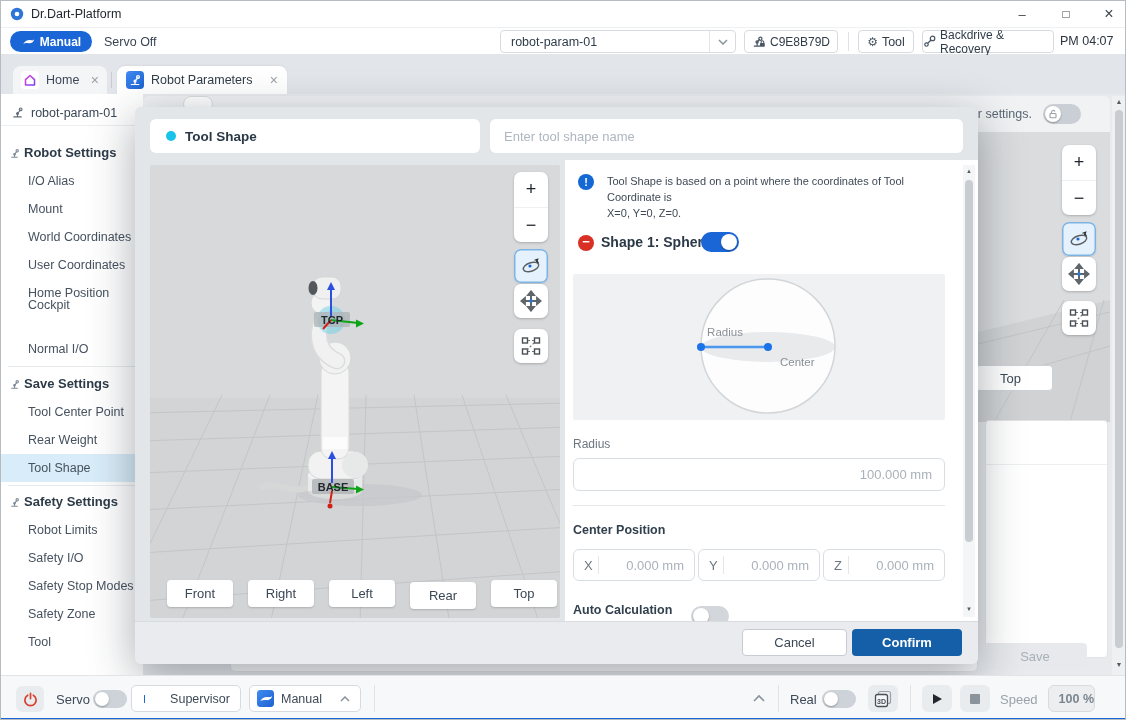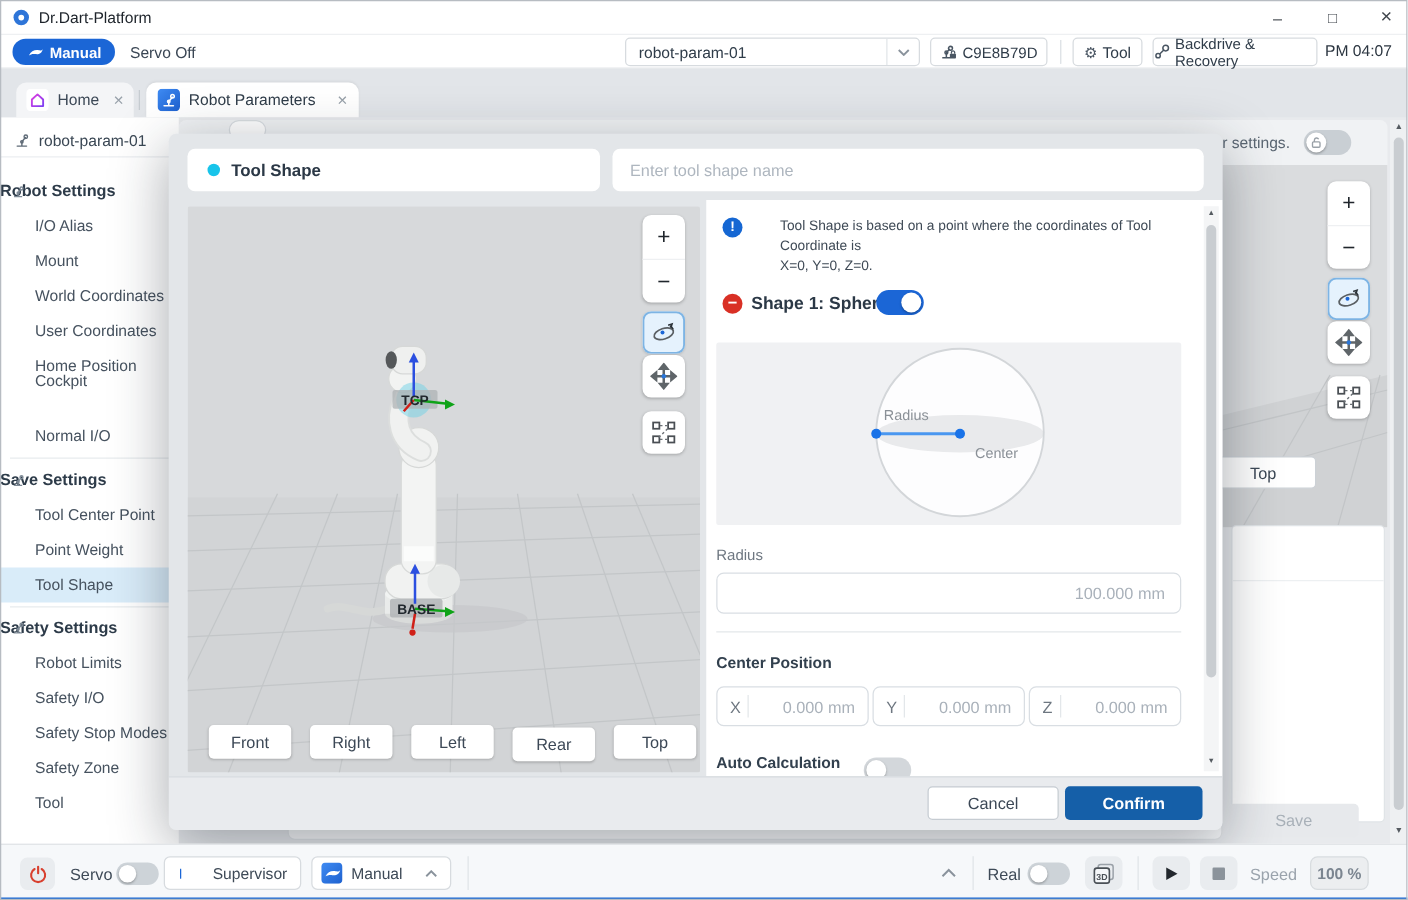--- a/index.html
+++ b/index.html
@@ -19,21 +19,21 @@
   .vpbtn.sel{background:#e5f2fd;box-shadow:inset 0 0 0 1.5px #7db4e4,0 1px 2px rgba(0,0,0,.12)}
   .zbox{width:34px;background:#fff;border-radius:7px;box-shadow:0 1px 2.5px rgba(0,0,0,.22)}
   .zbtn{height:35px;display:flex;align-items:center;justify-content:center;font-size:18px;color:#20262c}
   .zbtn+.zbtn{border-top:1px solid #eef0f2}
   
   .wbtn{position:absolute;height:27px;width:66px;background:#fff;border-radius:4px;text-align:center;line-height:27px;font-size:13px;color:#3c4856;box-shadow:0 1px 2px rgba(0,0,0,.18)}
   
   .field{background:#fff;border:1px solid #d9dee3;border-radius:6px;display:flex;align-items:center;font-size:13px;position:absolute}
   .ghost{color:#a9b1ba}
   
-  .shead{position:absolute;left:0;width:143px;height:28px;line-height:28px;font-size:13px;font-weight:bold;color:#2d3b49;white-space:nowrap;overflow:hidden}
+  .shead{position:absolute;left:0;width:143px;height:28px;line-height:28px;padding-left:24px;font-size:13px;font-weight:bold;color:#2d3b49;white-space:nowrap;overflow:hidden}
   .srow{position:absolute;left:0;width:143px;height:28px;line-height:28px;padding-left:28px;font-size:12.5px;color:#46525f;white-space:nowrap;overflow:hidden}
   .srow.sel{background:#d9ecf9}
   .sdiv{position:absolute;left:8px;width:127px;height:1px;background:#e8ebee}
   .vdiv{position:absolute;width:1px;background:#dfe3e7}
   .pillbtn{background:#fff;border:1px solid #d7dbdf;border-radius:5px;display:flex;align-items:center;position:absolute;font-size:12.5px;color:#3e4a57}
   .graybtn{position:absolute;background:#e9ecef;border-radius:6px;display:flex;align-items:center;justify-content:center}
   .scrollarrow{font-size:7px;color:#555b61;text-align:center;line-height:12px}
   body::after{content:"";position:absolute;inset:0;box-shadow:inset 0 0 0 1px #b7bcc2;pointer-events:none;z-index:99}
 </style>
 </head>
@@ -290,21 +290,21 @@
 
   <div class="shead" style="top:276px">
     <svg width="13" height="13" viewBox="0 0 24 24" fill="none" stroke="#7e8a96" stroke-width="2" style="position:absolute;left:8px;top:8px">
         <path d="M6 19 h12 M12 19 v-5.5 L16.5 8"></path>
         <circle cx="12" cy="13.5" r="1.5"></circle>
         <circle cx="17" cy="7" r="2.2"></circle>
       </svg>
     <span>Save Settings</span>
   </div>
   <div class="srow" style="top:304px"><span>Tool Center Point</span></div>
-  <div class="srow" style="top:332px"><span>Point Weight</span></div>
+  <div class="srow" style="top:332px"><span>Rear Weight</span></div>
   <div class="srow sel" style="top:360px"><span>Tool Shape</span></div>
   <div class="sdiv" style="top:391px"></div>
 
   <div class="shead" style="top:394px">
     <svg width="13" height="13" viewBox="0 0 24 24" fill="none" stroke="#7e8a96" stroke-width="2" style="position:absolute;left:8px;top:8px">
         <path d="M6 19 h12 M12 19 v-5.5 L16.5 8"></path>
         <circle cx="12" cy="13.5" r="1.5"></circle>
         <circle cx="17" cy="7" r="2.2"></circle>
       </svg>
     <span>Safety Settings</span>
@@ -428,21 +428,21 @@
           <line x1="8" y1="5.5" x2="14" y2="5.5"></line>
           <line x1="8" y1="16.5" x2="14" y2="16.5"></line>
           <line x1="7" y1="15" x2="15" y2="7"></line>
         </g>
       </svg>
   </div>
 
   <div class="abs" style="left:430px;top:53px;width:413px;height:461px;background:#fff"></div>
 
   <div class="abs" style="left:443px;top:67px;width:16px;height:16px;border-radius:50%;background:#1567d3;color:#fff;font-size:11px;font-weight:bold;text-align:center;line-height:16px"><span>!</span></div>
-  <div class="abs" style="left:489px;top:66px;width:352px;font-size:11px;line-height:16px;color:#3f4a56">
+  <div class="abs" style="left:472px;top:66px;width:352px;font-size:11px;line-height:16px;color:#3f4a56">
     <div>Tool Shape is based on a point where the coordinates of Tool Coordinate is</div>
     <div>X=0, Y=0, Z=0.</div>
   </div>
 
   <div class="abs" style="left:443px;top:128px;width:16px;height:16px;border-radius:50%;background:#d93025;color:#fff;font-size:13px;font-weight:bold;text-align:center;line-height:14px"><span>−</span></div>
   <span class="abs" style="left:466px;top:127px;font-size:14px;font-weight:bold;color:#2b3846">Shape 1: Sphere</span>
   <div class="tgl lg on abs" style="left:566px;top:125px;position:absolute">
       <span class="knob"></span>
     </div>
 
@@ -559,17 +559,17 @@
 
   <div class="graybtn" style="left:922px;top:9px;width:30px;height:27px">
     <svg width="11" height="12" viewBox="0 0 11 12">
         <path d="M1 1 L10 6 L1 11 Z" fill="#22272d"></path>
       </svg>
   </div>
   <div class="graybtn" style="left:960px;top:9px;width:30px;height:27px">
     <span style="width:10px;height:10px;background:#8b939b;border-radius:1px"></span>
   </div>
   <span class="abs" style="left:1000px;top:16px;font-size:13px;color:#9aa3ac">Speed</span>
-  <div class="abs flex" style="left:1048px;top:9px;width:47px;height:27px;background:#eceef0;border:1px solid #d8dcdf;border-radius:6px;justify-content:center">
+  <div class="abs flex" style="left:1048px;top:9px;width:47px;height:27px;background:#eceef0;border:1px solid #d8dcdf;border-radius:6px;justify-content:flex-end">
     <span style="font-size:12.5px;font-weight:bold;color:#7b8590">100 %</span>
   </div>
   <div class="abs" style="left:0;top:42px;width:1126px;height:3px;background:#1667d3"></div>
 </div>
 
 </body></html>

